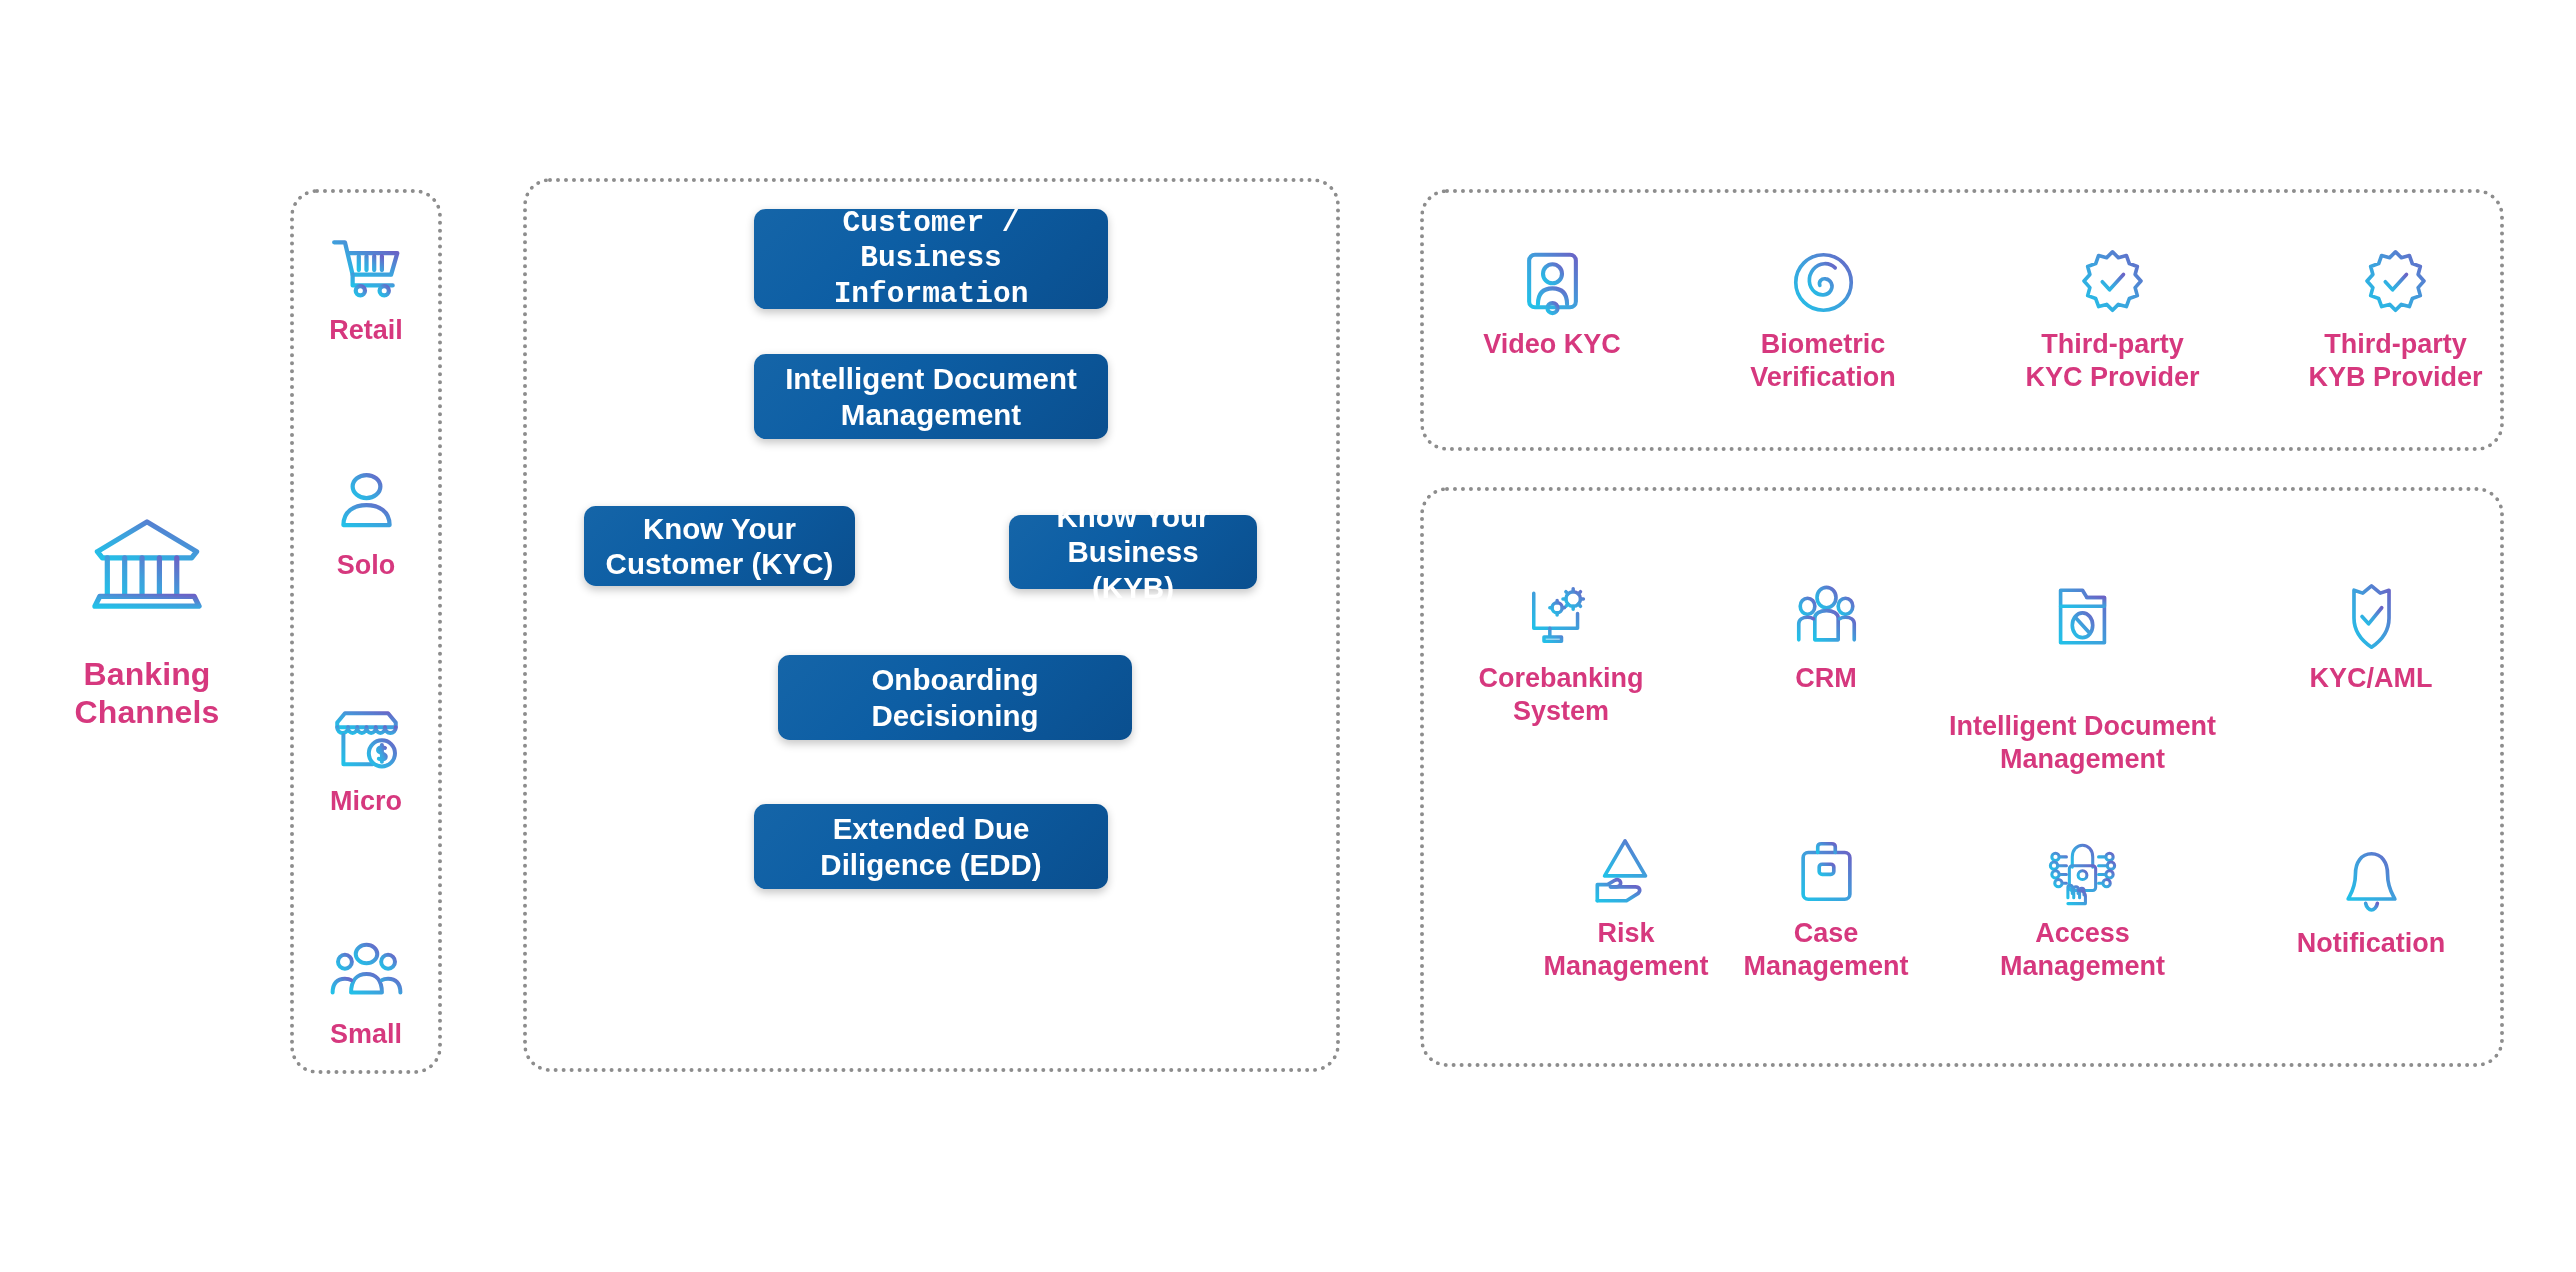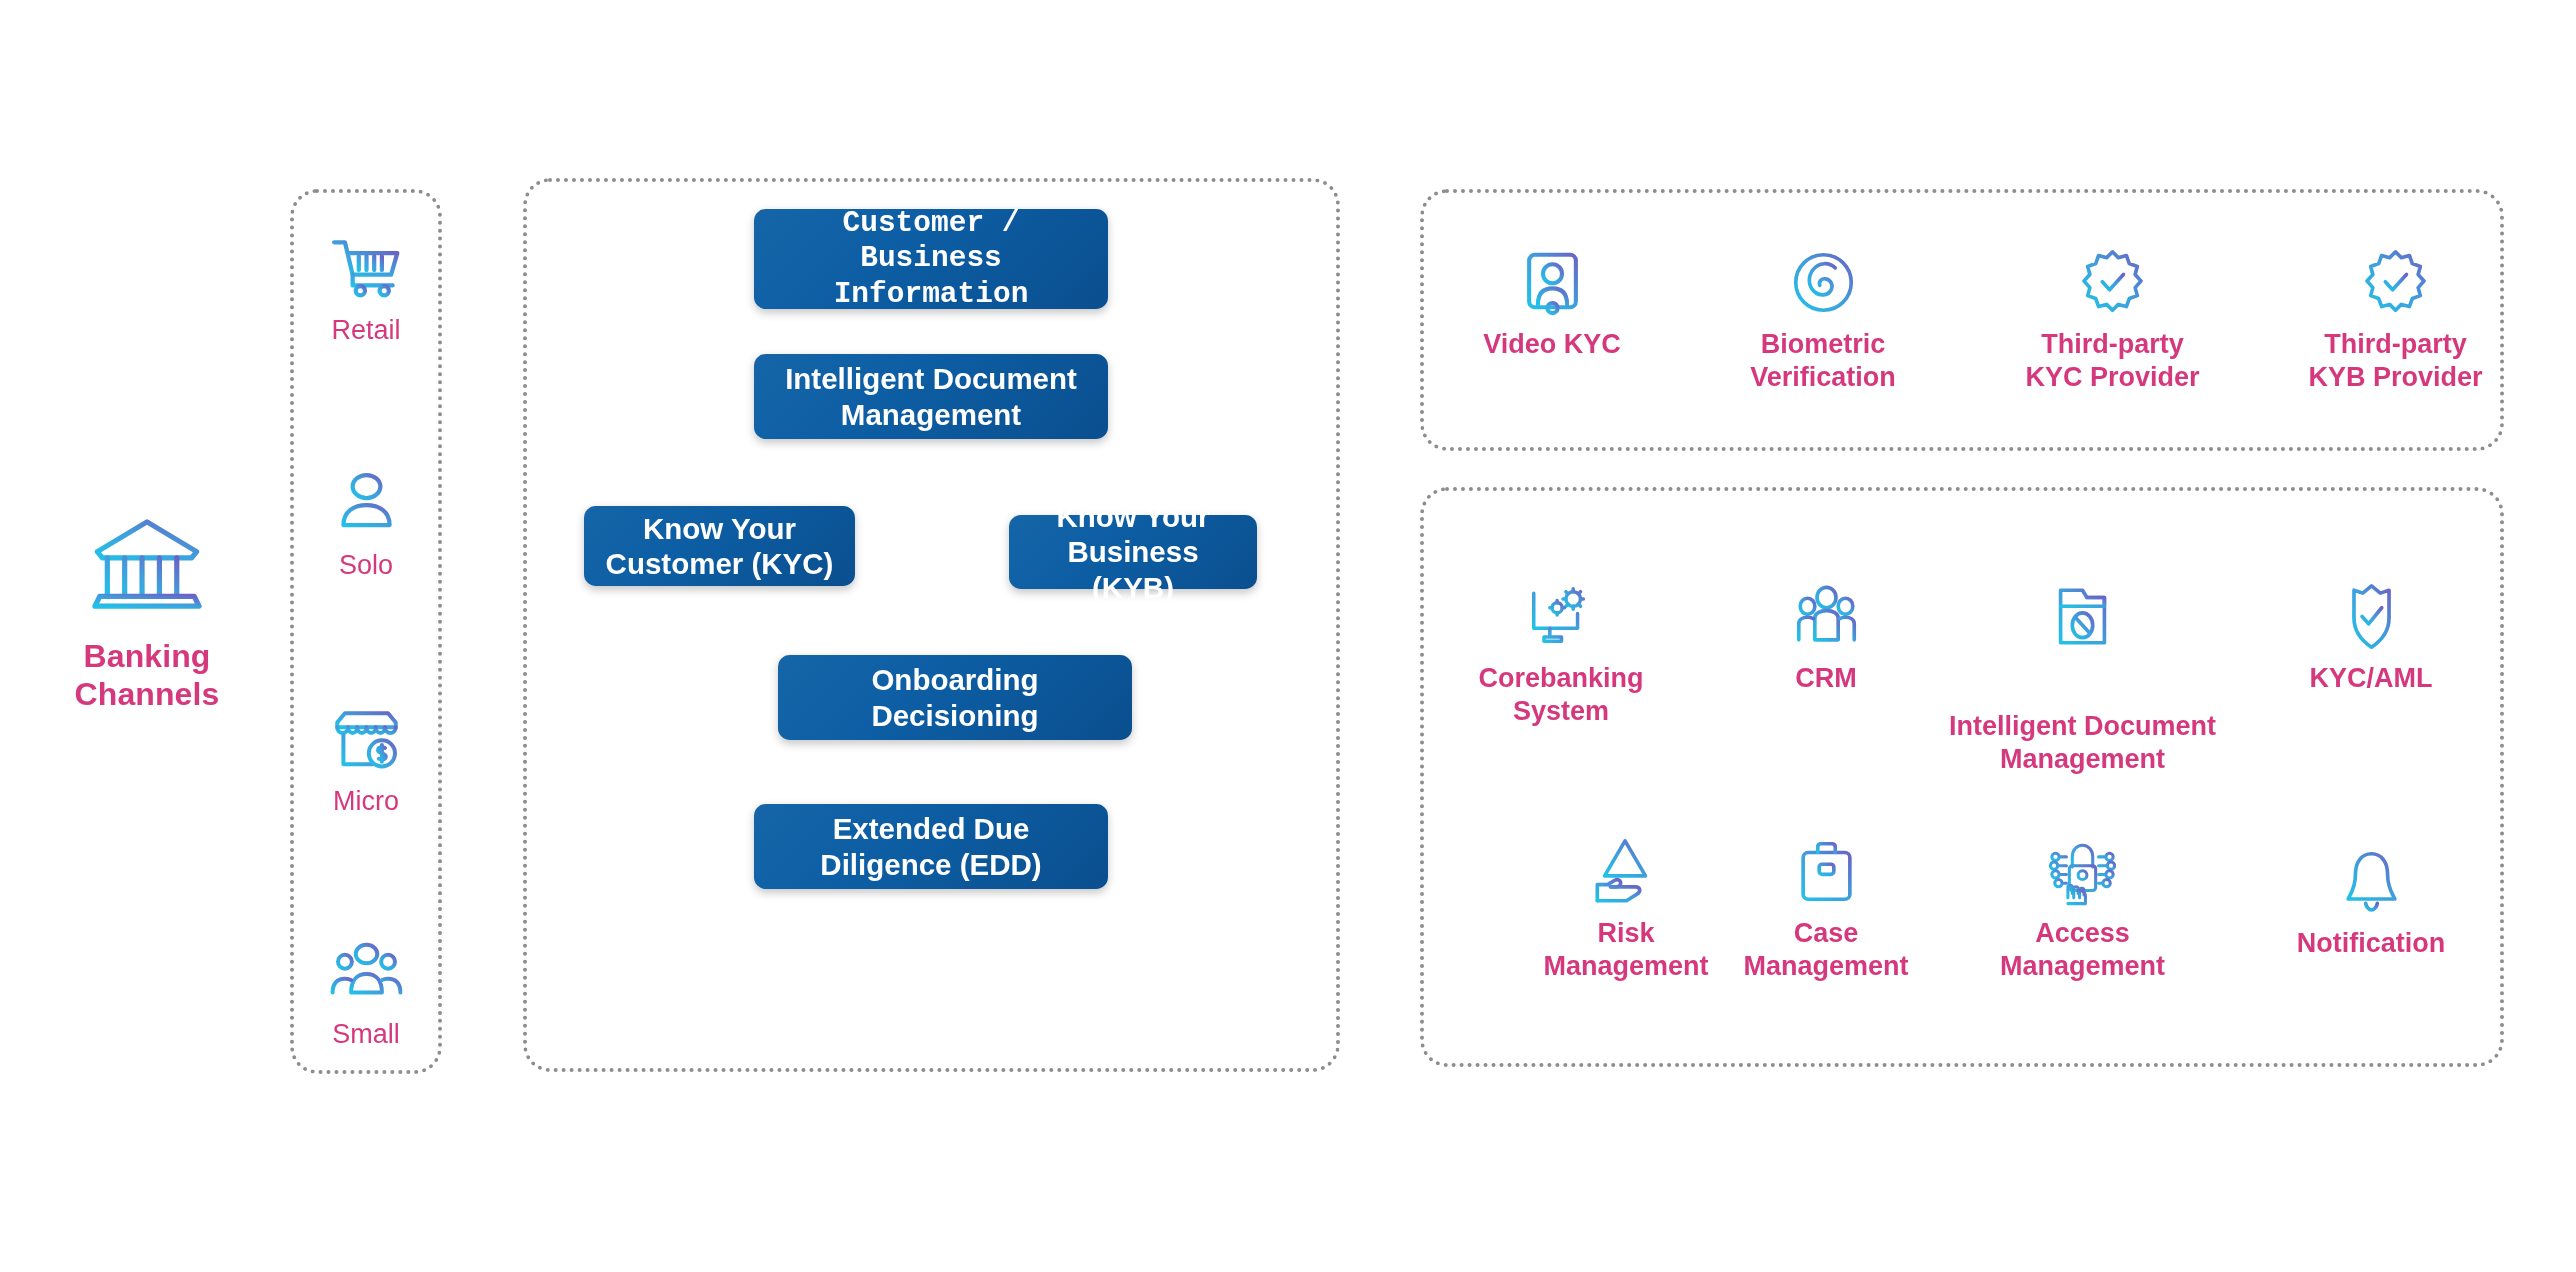--- a/index.html
+++ b/index.html
@@ -27,36 +27,36 @@
     width:224px;
     display:flex; flex-direction:column; align-items:center;
   }
   #banking-channels .ico{ width:124px; height:124px; }
   .node-label{
     color:#d6387e;
     font-size:32px;
     font-weight:700;
     line-height:1.18;
     text-align:center;
-    margin-top:7px;
+    margin-top:25px;
     letter-spacing:0.1px;
   }
 
   
   #channels-panel{ left:290px; top:189px; width:152px; height:885px; }
   .channel-item{
     position:absolute;
     left:0; width:152px;
     display:flex; flex-direction:column; align-items:center;
   }
   .channel-item .ico{ width:77px; height:77px; }
   .channel-label{
     color:#d6387e;
     font-size:27px;
-    font-weight:400;
+    font-weight:700;
     line-height:1.2;
     text-align:center;
     margin-top:7px;
   }
 
   
   #flow-panel{ left:523px; top:178px; width:817px; height:894px; }
   .flow-box{
     position:absolute;
     border-radius:11.8px;

